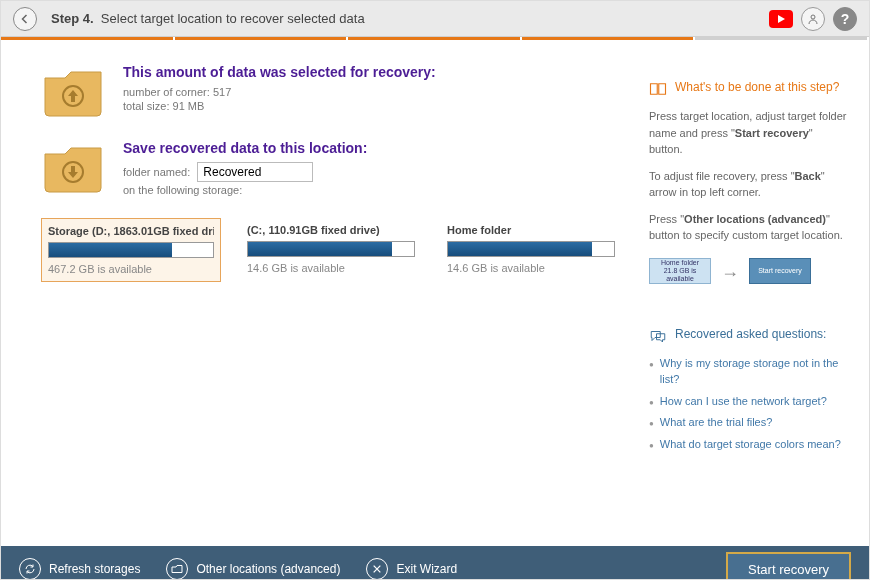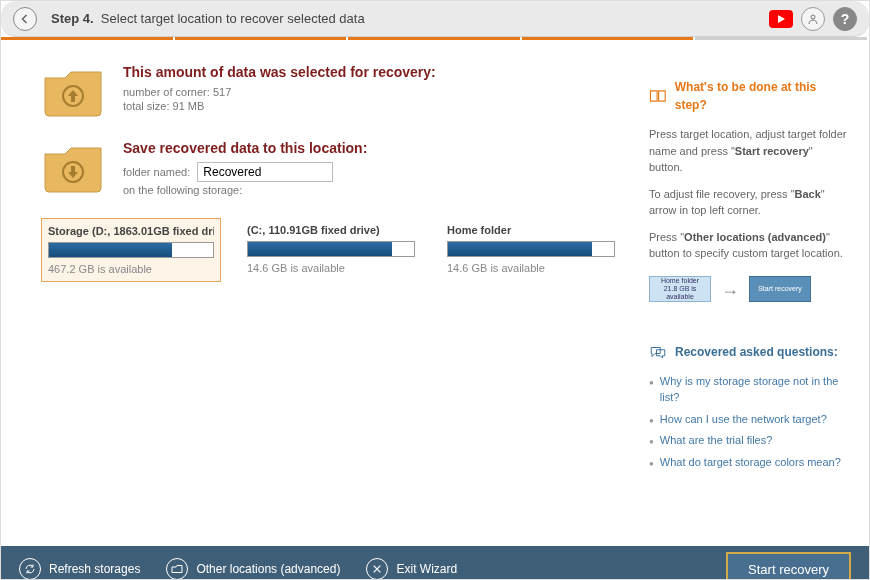--- a/index.html
+++ b/index.html
@@ -1,48 +1,48 @@
 <!DOCTYPE html>
 <html><head>
 <meta charset="utf-8">
 <style>
 * { box-sizing: border-box; margin: 0; padding: 0; }
 body { font-family: Arial, sans-serif; font-size: 12px; color: #555; width: 870px; height: 580px; background: #fff; overflow: hidden; border: 1px solid #ddd; }
-.header { height: 36px; background: #eaeaea; display: flex; align-items: center; padding: 4px 12px; border-bottom: 1px solid #d0d0d0; border-radius: 15px; }
+.header { height: 36px; background: #eaeaea; display: flex; align-items: center; padding: 4px 12px; border-bottom: 1px solid #d0d0d0; }
 .back-btn { width: 24px; height: 24px; border: 1.5px solid #888; border-radius: 50%; display: flex; align-items: center; justify-content: center; cursor: pointer; margin-right: 14px; background: #f5f5f5; }
 .back-btn svg { width: 12px; height: 12px; }
 .header-title { font-size: 13px; color: #444; }
 .header-title b { font-weight: bold; }
 .header-right { margin-left: auto; display: flex; gap: 8px; align-items: center; }
 .hdr-icon { width: 24px; height: 24px; border: 1.5px solid #999; border-radius: 50%; display: flex; align-items: center; justify-content: center; cursor: pointer; background: #f5f5f5; }
 .hdr-icon.help { background: #888; border-color: #888; color: #fff; font-weight: bold; font-size: 14px; }
 .yt-icon { width: 24px; height: 18px; background: #ff0000; border-radius: 4px; display: flex; align-items: center; justify-content: center; cursor: pointer; }
 .yt-icon::after { content: ""; border-left: 7px solid #fff; border-top: 4px solid transparent; border-bottom: 4px solid transparent; }
 .progress-bar { height: 3px; display: flex; }
 .progress-seg { flex: 1; background: #e77817; margin-right: 2px; }
 .progress-seg.inactive { background: #d0d0d0; }
 .content { display: flex; height: 494px; }
 .main { flex: 1; padding: 24px 14px 0 40px; }
 .side { width: 230px; padding: 24px 20px 0 10px; font-size: 11px; color: #666; line-height: 1.5; }
 .section { display: flex; margin-bottom: 20px; }
 .folder-icon { width: 64px; height: 56px; margin-right: 18px; flex-shrink: 0; position: relative; }
 .folder-icon svg { width: 100%; height: 100%; }
-.section-body h3 { font-size: 14px; font-weight: bold; color: #7f1d1d; margin-bottom: 6px; }
+.section-body h3 { font-size: 14px; font-weight: bold; color: #4c1d95; margin-bottom: 6px; }
 .section-body .line { font-size: 11px; color: #777; margin-bottom: 2px; }
-.folder-input { border: 1px solid #bbb; padding: 2px 5px; font-size: 12px; width: 136px; margin-left: 4px; }
+.folder-input { border: 1px solid #bbb; padding: 2px 5px; font-size: 12px; width: 116px; margin-left: 4px; }
 .storages { display: flex; gap: 20px; margin-top: 6px; margin-bottom: 18px; }
 .storage { width: 180px; padding: 6px; cursor: pointer; }
 .storage.selected { border: 1px solid #e7a55a; background: #fdf4e8; }
 .storage-name { font-size: 11px; font-weight: bold; color: #444; margin-bottom: 5px; white-space: nowrap; overflow: hidden; }
 .storage-bar { height: 16px; border: 1px solid #999; background: #fff; position: relative; margin-bottom: 5px; }
 .storage-fill { height: 100%; background: linear-gradient(#2b6ca3, #174d7c); }
 .storage-avail { font-size: 11px; color: #888; }
 .custom-row { display: flex; align-items: center; margin-left: 24px; cursor: pointer; }
 .custom-folder { width: 36px; height: 30px; margin-right: 12px; }
-.side-head { display: flex; align-items: center; gap: 8px; color: #e77817; font-weight: bold; font-size: 12px; margin-bottom: 12px; margin-top: 40px; }
+.side-head { display: flex; align-items: flex-end; gap: 8px; color: #e77817; font-weight: normal; font-size: 12px; margin-bottom: 12px; margin-top: 40px; }
 .side-head.first { margin-top: 14px; }
 .side p { margin-bottom: 10px; }
 .side b { font-weight: bold; color: #555; }
 .diagram { display: flex; align-items: center; gap: 10px; margin: 14px 0 6px; }
 .dia-box { width: 62px; height: 26px; border: 1px solid #8fb4d1; background: #cde2f2; font-size: 7px; color: #336; display: flex; flex-direction: column; align-items: center; justify-content: center; text-align:center; line-height:1.1; }
 .dia-box.start { background: #5a8fb8; border-color: #3a6f98; color: #fff; }
 .arrow { color: #888; font-size: 18px; }
 .faq-list { list-style: none; }
 .faq-list li { display: flex; align-items: baseline; gap: 6px; margin-bottom: 5px; }
 .faq-list li::before { content: "●"; color: #999; font-size: 8px; }

